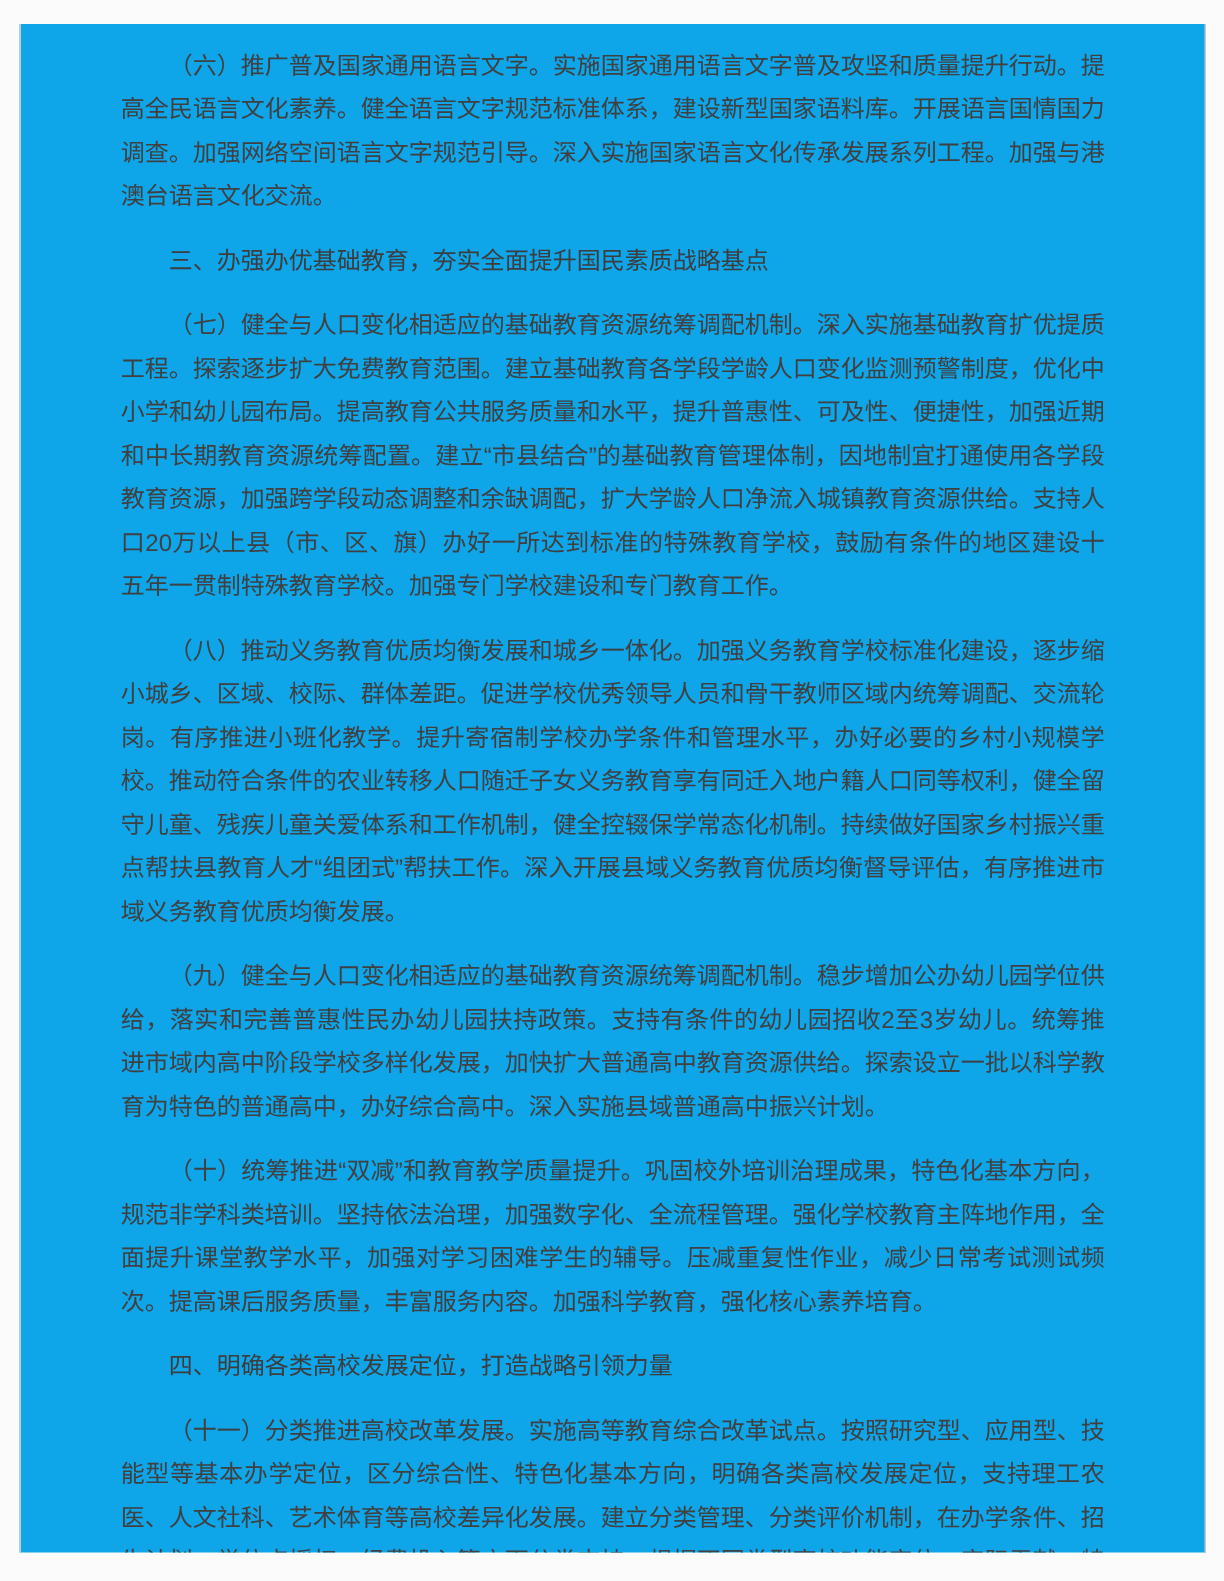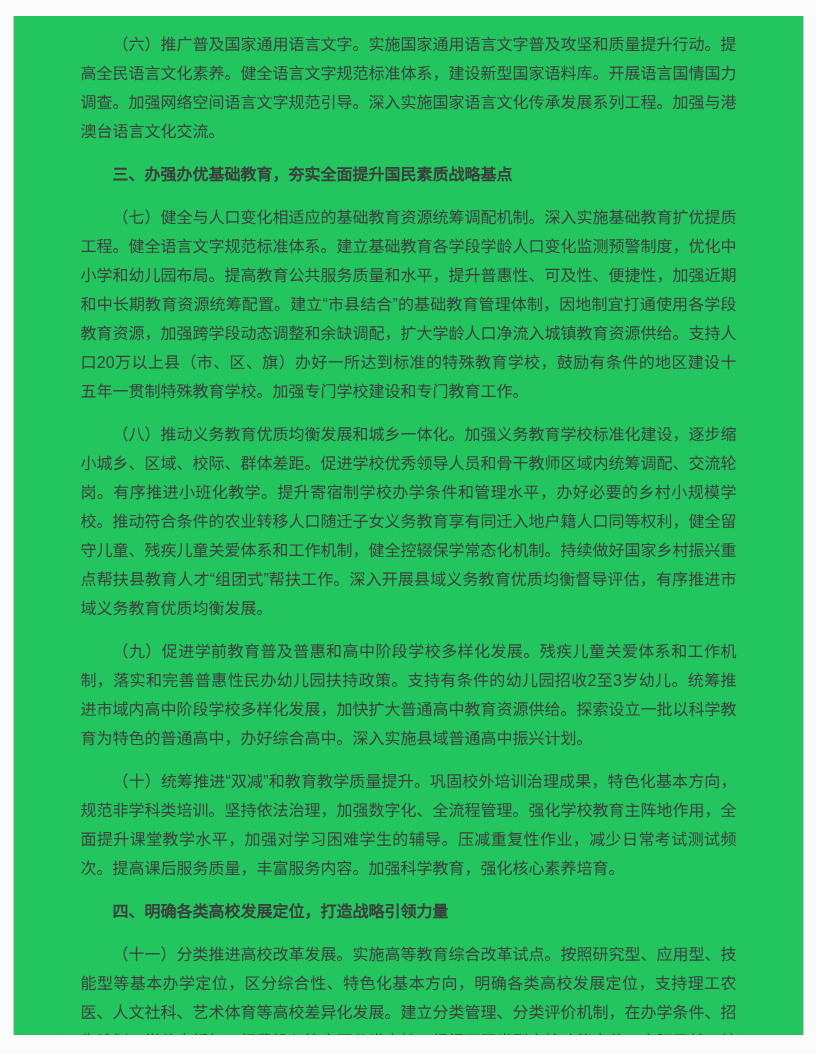--- a/index.html
+++ b/index.html
@@ -9,57 +9,57 @@
     height: 1054px;
     background: #fbfbfb;
     font-family: "Liberation Sans", "DejaVu Sans", sans-serif;
     overflow: hidden;
   }
   .doc-page {
     box-sizing: border-box;
     width: 791px;
     height: 1019px;
     margin: 16px auto 0 auto;
-    background: #22c55e;
+    background: #0ea5e9;
     border-left: 1px solid #c9c9c9;
     border-right: 1px solid #c9c9c9;
     padding: 14px 66px 30px 67px;
     overflow: hidden;
   }
   .doc-page p,
   .doc-page h3 {
     margin: 0 0 14px 0;
     font-size: 16px;
     line-height: 29px;
     color: #404040;
     text-align: justify;
     text-indent: 2em;
     word-break: break-all;
   }
   .doc-page h3 {
-    font-weight: bold;
+    font-weight: normal;
     color: #3d3d3d;
     font-size: 16px;
   }
   .doc-page > :last-child {
     margin-bottom: 0;
   }
 </style>
 </head>
 <body>
 
 <div class="doc-page">
   <p>（六）推广普及国家通用语言文字。实施国家通用语言文字普及攻坚和质量提升行动。提高全民语言文化素养。健全语言文字规范标准体系，建设新型国家语料库。开展语言国情国力调查。加强网络空间语言文字规范引导。深入实施国家语言文化传承发展系列工程。加强与港澳台语言文化交流。</p>
 
   <h3>三、办强办优基础教育，夯实全面提升国民素质战略基点</h3>
 
-  <p>（七）健全与人口变化相适应的基础教育资源统筹调配机制。深入实施基础教育扩优提质工程。健全语言文字规范标准体系。建立基础教育各学段学龄人口变化监测预警制度，优化中小学和幼儿园布局。提高教育公共服务质量和水平，提升普惠性、可及性、便捷性，加强近期和中长期教育资源统筹配置。建立“市县结合”的基础教育管理体制，因地制宜打通使用各学段教育资源，加强跨学段动态调整和余缺调配，扩大学龄人口净流入城镇教育资源供给。支持人口20万以上县（市、区、旗）办好一所达到标准的特殊教育学校，鼓励有条件的地区建设十五年一贯制特殊教育学校。加强专门学校建设和专门教育工作。</p>
+  <p>（七）健全与人口变化相适应的基础教育资源统筹调配机制。深入实施基础教育扩优提质工程。探索逐步扩大免费教育范围。建立基础教育各学段学龄人口变化监测预警制度，优化中小学和幼儿园布局。提高教育公共服务质量和水平，提升普惠性、可及性、便捷性，加强近期和中长期教育资源统筹配置。建立“市县结合”的基础教育管理体制，因地制宜打通使用各学段教育资源，加强跨学段动态调整和余缺调配，扩大学龄人口净流入城镇教育资源供给。支持人口20万以上县（市、区、旗）办好一所达到标准的特殊教育学校，鼓励有条件的地区建设十五年一贯制特殊教育学校。加强专门学校建设和专门教育工作。</p>
 
   <p>（八）推动义务教育优质均衡发展和城乡一体化。加强义务教育学校标准化建设，逐步缩小城乡、区域、校际、群体差距。促进学校优秀领导人员和骨干教师区域内统筹调配、交流轮岗。有序推进小班化教学。提升寄宿制学校办学条件和管理水平，办好必要的乡村小规模学校。推动符合条件的农业转移人口随迁子女义务教育享有同迁入地户籍人口同等权利，健全留守儿童、残疾儿童关爱体系和工作机制，健全控辍保学常态化机制。持续做好国家乡村振兴重点帮扶县教育人才“组团式”帮扶工作。深入开展县域义务教育优质均衡督导评估，有序推进市域义务教育优质均衡发展。</p>
 
-  <p>（九）促进学前教育普及普惠和高中阶段学校多样化发展。残疾儿童关爱体系和工作机制，落实和完善普惠性民办幼儿园扶持政策。支持有条件的幼儿园招收2至3岁幼儿。统筹推进市域内高中阶段学校多样化发展，加快扩大普通高中教育资源供给。探索设立一批以科学教育为特色的普通高中，办好综合高中。深入实施县域普通高中振兴计划。</p>
+  <p>（九）健全与人口变化相适应的基础教育资源统筹调配机制。稳步增加公办幼儿园学位供给，落实和完善普惠性民办幼儿园扶持政策。支持有条件的幼儿园招收2至3岁幼儿。统筹推进市域内高中阶段学校多样化发展，加快扩大普通高中教育资源供给。探索设立一批以科学教育为特色的普通高中，办好综合高中。深入实施县域普通高中振兴计划。</p>
 
   <p>（十）统筹推进“双减”和教育教学质量提升。巩固校外培训治理成果，特色化基本方向，规范非学科类培训。坚持依法治理，加强数字化、全流程管理。强化学校教育主阵地作用，全面提升课堂教学水平，加强对学习困难学生的辅导。压减重复性作业，减少日常考试测试频次。提高课后服务质量，丰富服务内容。加强科学教育，强化核心素养培育。</p>
 
   <h3>四、明确各类高校发展定位，打造战略引领力量</h3>
 
   <p>（十一）分类推进高校改革发展。实施高等教育综合改革试点。按照研究型、应用型、技能型等基本办学定位，区分综合性、特色化基本方向，明确各类高校发展定位，支持理工农医、人文社科、艺术体育等高校差异化发展。建立分类管理、分类评价机制，在办学条件、招生计划、学位点授权、经费投入等方面分类支持。根据不同类型高校功能定位、实际贡献、特色优势，建立资源配置激励机制，引导高校在不同领域不同赛道发挥优势、办出特色。</p>
 </div>
 
 </body></html>

